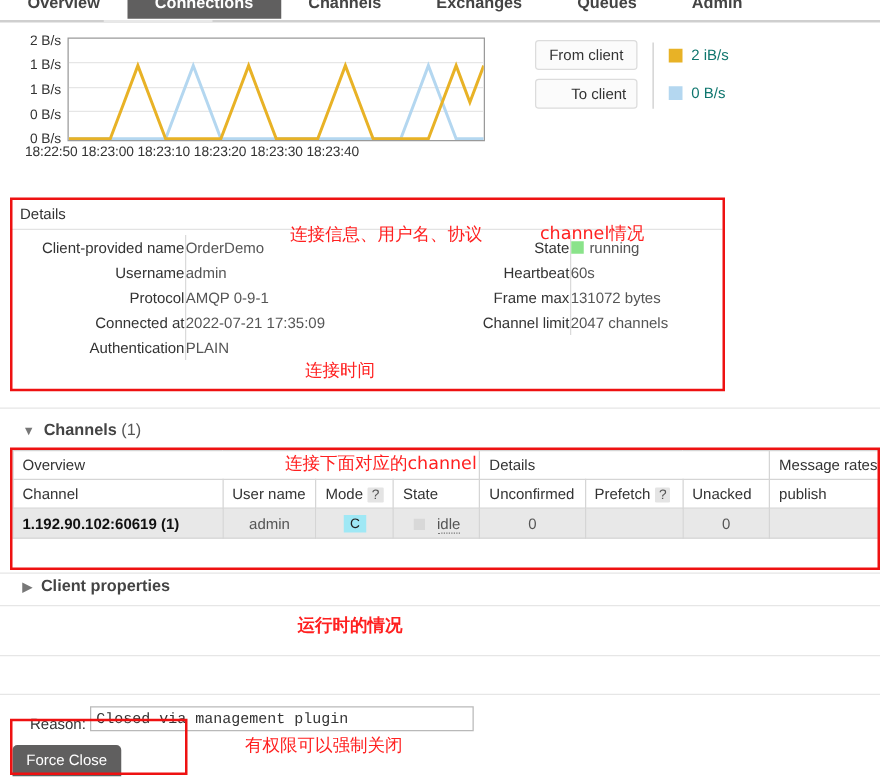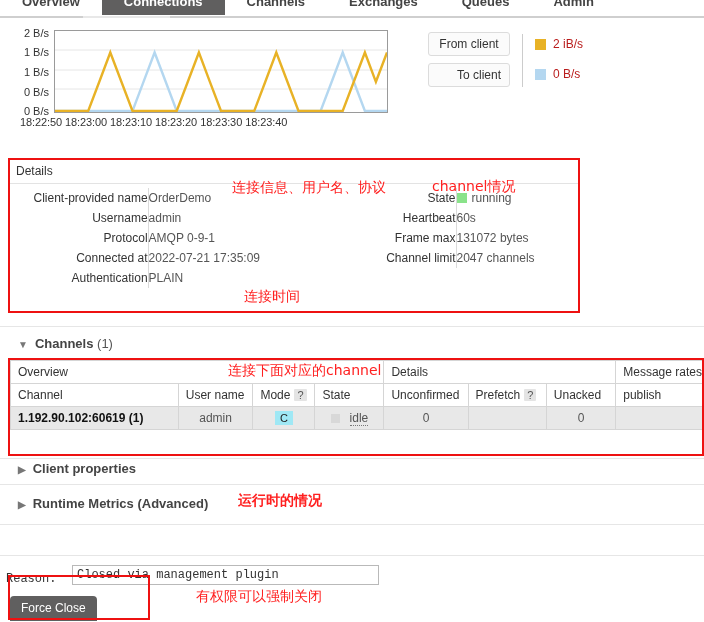--- a/index.html
+++ b/index.html
@@ -67,21 +67,21 @@
     width: 82px; padding: 4px 8px;
     background: #fbfbfb; border: 1px solid #dcdcdc; border-radius: 3px;
     font-size: 12px; color: #333; text-align: center; cursor: pointer;
   }
   .legend-btn.right { text-align: right; }
   .legend-div {
     width: 1px; background: #cccccc; margin: 2px 12px 0 12px;
     align-self: stretch;
   }
   .legend-vals { display: flex; flex-direction: column; gap: 16px; padding-top: 5px; }
-  .legend-row { display: flex; align-items: center; gap: 7px; font-size: 12px; color: #b91c1c; }
+  .legend-row { display: flex; align-items: center; gap: 7px; font-size: 12px; color: #0f766e; }
   .swatch { width: 11px; height: 11px; display: inline-block; }
 
   
   .redbox { position: absolute; border: 2px solid #ee1111; pointer-events: none; }
   .zh {
     position: absolute; color: #ff2020; white-space: nowrap;
     font-family: "DejaVu Sans", sans-serif; font-size: 14px;
   }
 
   
@@ -315,28 +315,25 @@
   </tbody>
     </table>
   <div class="redbox" style="left:8px; top:358px; width:696px; height:98px;"></div>
 
   <div class="sectionbar" style="top:458px;"></div>
   <div class="section" style="left:18px; top:461px;text-align:center;">
     <span class="tri">▶</span><span>Client properties</span>
   </div>
 
   <div class="sectionbar" style="top:484px;"></div>
-  <div class="section" style="left:18px; top:496px;">
-    <span class="tri">▶</span><span>Runtime Metrics (Advanced)</span>
-  </div>
 
   <div class="sectionbar" style="top:524px;"></div>
   <div class="sectionbar" style="top:555px;"></div>
 
-  <div class="reason-label" style="left:6px; top:572px;font-family:Liberation Mono, monospace;">Reason:</div>
+  <div class="reason-label" style="left:24px; top:572px;">Reason:</div>
   <input class="reason-input" type="text" style="left: 72px; top: 565px;" value="Closed via management plugin">
   <button class="force-btn" style="left:10px; top:596px;">Force Close</button>
   <div class="redbox" style="left:8px; top:575px; width:142px; height:45px;"></div>
 
   <div class="zh" style="left:232px; top:179px;">连接信息、用户名、协议</div>
   <div class="zh" style="left:432px; top:178px;">channel情况</div>
   <div class="zh" style="left:244px; top:288px;">连接时间</div>
   <div class="zh" style="left:228px; top:362px;">连接下面对应的channel</div>
   <div class="zh" style="left:238px; top:492px;font-weight:bold;">运行时的情况</div>
   <div class="zh" style="left:196px; top:588px;">有权限可以强制关闭</div>

